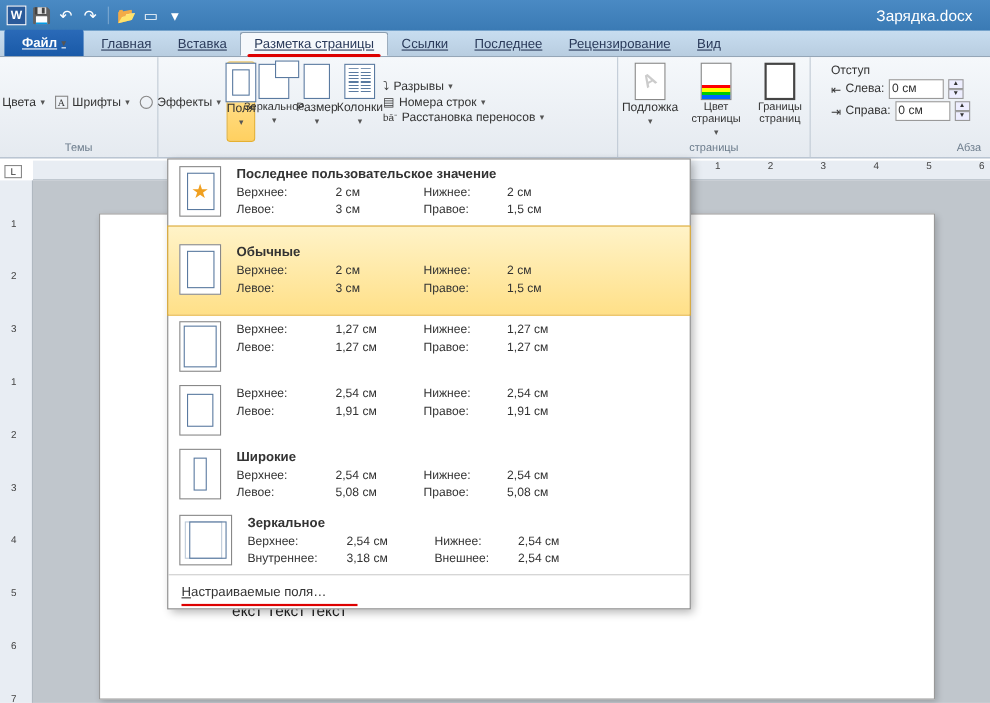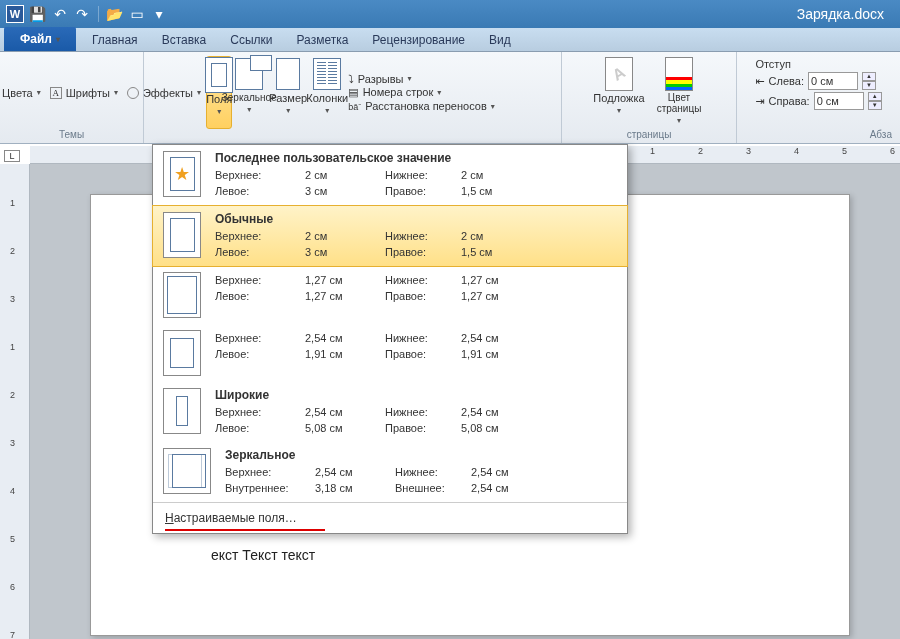--- a/index.html
+++ b/index.html
@@ -8,21 +8,21 @@
 
 .titlebar { height: 28px; background: linear-gradient(#4a8ac4, #3a7ab4); display: flex; align-items: center; padding: 0 6px; color: #fff; }
 .titlebar .word-icon { width: 18px; height: 18px; background: #2a5a9a; border: 1px solid #fff; display: flex; align-items: center; justify-content: center; font-weight: bold; font-size: 11px; margin-right: 6px; }
 .qat { display: flex; gap: 6px; align-items: center; }
 .qat-item { width: 16px; height: 16px; display: flex; align-items: center; justify-content: center; font-size: 14px; cursor: pointer; }
 .qat-sep { width: 1px; height: 16px; background: rgba(255,255,255,0.3); margin: 0 2px; }
 .titlebar .doc-name { margin-left: auto; font-size: 14px; padding-right: 10px; }
 
 
 .tabs { height: 24px; background: linear-gradient(#c8ddf0, #b8cde0); display: flex; align-items: flex-end; padding-left: 4px; border-bottom: 1px solid #8a9db0; }
-.tab { padding: 4px 12px; height: 22px; font-size: 12px; color: #2a3a5a; cursor: pointer; display:flex; align-items:center; }
+.tab { padding: 4px 12px; height: 22px; font-size: 12px; color: #2a3a5a; cursor: pointer; display:flex; align-items:center;text-decoration:underline; }
 .tab.file { background: linear-gradient(#2a6ab8, #1a5aa8); color: #fff; height: 24px; border-radius: 2px 2px 0 0; margin-right: 4px; padding: 4px 16px; font-weight: bold; }
 .tab.active { background: #f5f8fb; border: 1px solid #8a9db0; border-bottom: 1px solid #f5f8fb; border-radius: 3px 3px 0 0; }
 .tab.underlined { position: relative; }
 .tab.underlined::after { content:""; position:absolute; bottom:-2px; left:6px; right:6px; height:3px; background:#d00; border-radius:2px; }
 
 
 .ribbon { height: 92px; background: linear-gradient(#f5f8fb, #e5eaf0); border-bottom: 1px solid #a0b0c0; display: flex; position: relative; }
 .group { border-right: 1px solid #c0cad5; padding: 4px 6px 2px 6px; display: flex; flex-direction: column; align-items: center; }
 .group-label { font-size: 10px; color: #6a7a8a; text-align: center; margin-top: auto; padding-bottom: 1px; }
 .group-body { display: flex; gap: 4px; flex: 1; }
@@ -43,21 +43,21 @@
 .indent-group .label { font-size:11px; color:#333; }
 .indent-row { display:flex; align-items:center; gap:4px; font-size:11px; }
 .indent-input { width:50px; height:18px; border:1px solid #999; background:#fff; font-size:11px; padding:4px 2px; display:flex; align-items:center; }
 .stepper { width:14px; display:flex; flex-direction:column; }
 .stepper span { height:9px; border:1px solid #999; background:#eef; font-size:6px; line-height:6px; text-align:center; cursor:pointer; }
 
 
 .dropdown { position:absolute; left:152px; top:144px; width:476px; background:#fff; border:1px solid #888; box-shadow:3px 3px 8px rgba(0,0,0,0.3); z-index:100; }
 .dd-item { display:flex; padding:6px 10px; gap:14px; cursor:pointer; }
 .dd-item.sep { border-bottom:1px solid #ddd; }
-.dd-item.selected { background:linear-gradient(#fff3c8, #ffe088); border:1px solid #e6b030; margin:-1px; padding:6px 10px; }
+.dd-item.selected { background:linear-gradient(#fff3c8, #ffe088); border:1px solid #e6b030; margin:-1px; padding:16px 10px; }
 .dd-thumb { width:38px; height:46px; border:1px solid #888; background:#fff; position:relative; flex-shrink:0; }
 .dd-thumb::before { content:""; position:absolute; border:1px solid #5a7aa0; }
 .dd-thumb.normal::before { left:6px; right:5px; top:5px; bottom:5px; }
 .dd-thumb.narrow::before { left:3px; right:3px; top:3px; bottom:3px; }
 .dd-thumb.medium::before { left:6px; right:6px; top:7px; bottom:7px; }
 .dd-thumb.wide::before { left:12px; right:12px; top:7px; bottom:7px; }
 .dd-thumb.mirror { width:48px; }
 .dd-thumb.mirror::before { left:8px; right:4px; top:5px; bottom:5px; }
 .dd-thumb.mirror::after { content:""; position:absolute; left:4px; right:8px; top:5px; bottom:5px; border:1px solid #5a7aa0; opacity:0.4; }
 .dd-thumb .star { position:absolute; left:50%; top:50%; transform:translate(-50%,-50%); color:#f0a020; font-size:18px; }
@@ -109,22 +109,23 @@
   <div class="doc-name">Зарядка.docx</div>
 </div>
 
 <div class="tabs">
   <div class="tab file">
       <span>Файл</span> 
       <span class="drop-caret" style="margin-left:4px">▾</span>
     </div>
   <div class="tab">Главная</div>
   <div class="tab">Вставка</div>
+  <div class="tab active underlined">Разметка страницы</div>
   <div class="tab">Ссылки</div>
-  <div class="tab">Разметка</div>
+  <div class="tab">Последнее</div>
   <div class="tab">Рецензирование</div>
   <div class="tab">Вид</div>
 </div>
 
 <div class="ribbon">
 
   <div class="group" style="width:144px">
     <div class="group-body">
       <div class="big-btn" style="width:40px">
         <div class="ico">
@@ -221,20 +222,26 @@
           </div>
         <span>Подложка</span>
           <span class="drop-caret">▾</span>
       </div>
       <div class="big-btn" style="width:56px">
         <div class="ico">
             <div class="ico-pagecolor"></div>
           </div>
         <span style="font-size:10px; line-height:11px; text-align:center">Цвет страницы</span>
           <span class="drop-caret">▾</span>
+      </div>
+      <div class="big-btn" style="width:52px">
+        <div class="ico">
+            <div class="ico-pageborder"></div>
+          </div>
+        <span style="font-size:10px; line-height:11px; text-align:center">Границы страниц</span>
       </div>
     </div>
     <div class="group-label">страницы</div>
   </div>
 
   <div class="group" style="flex:1; border-right:none">
     <div class="indent-group">
       <div class="label">Отступ</div>
       <div class="indent-row">
         <span>⇤</span>

